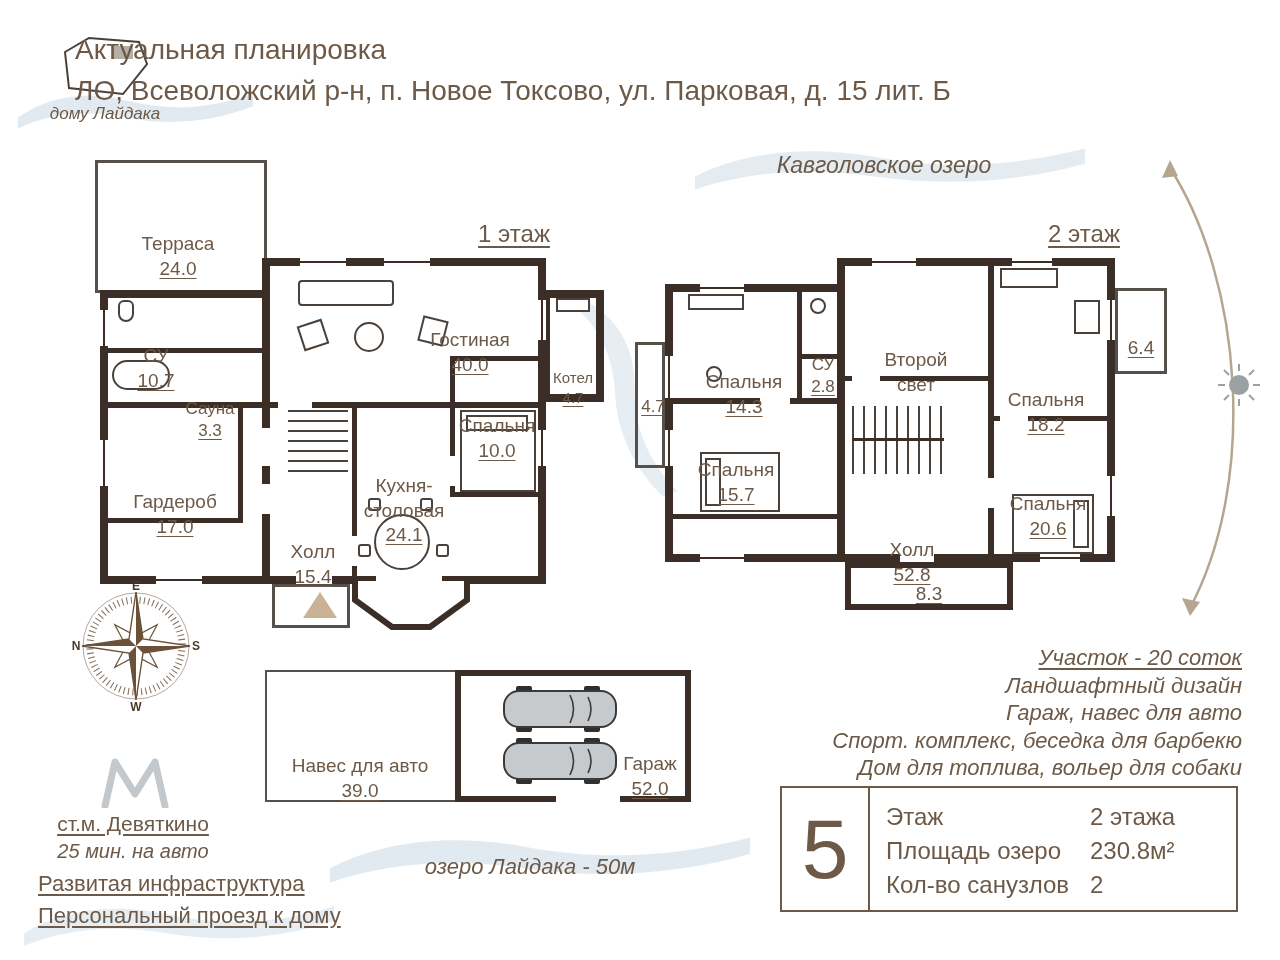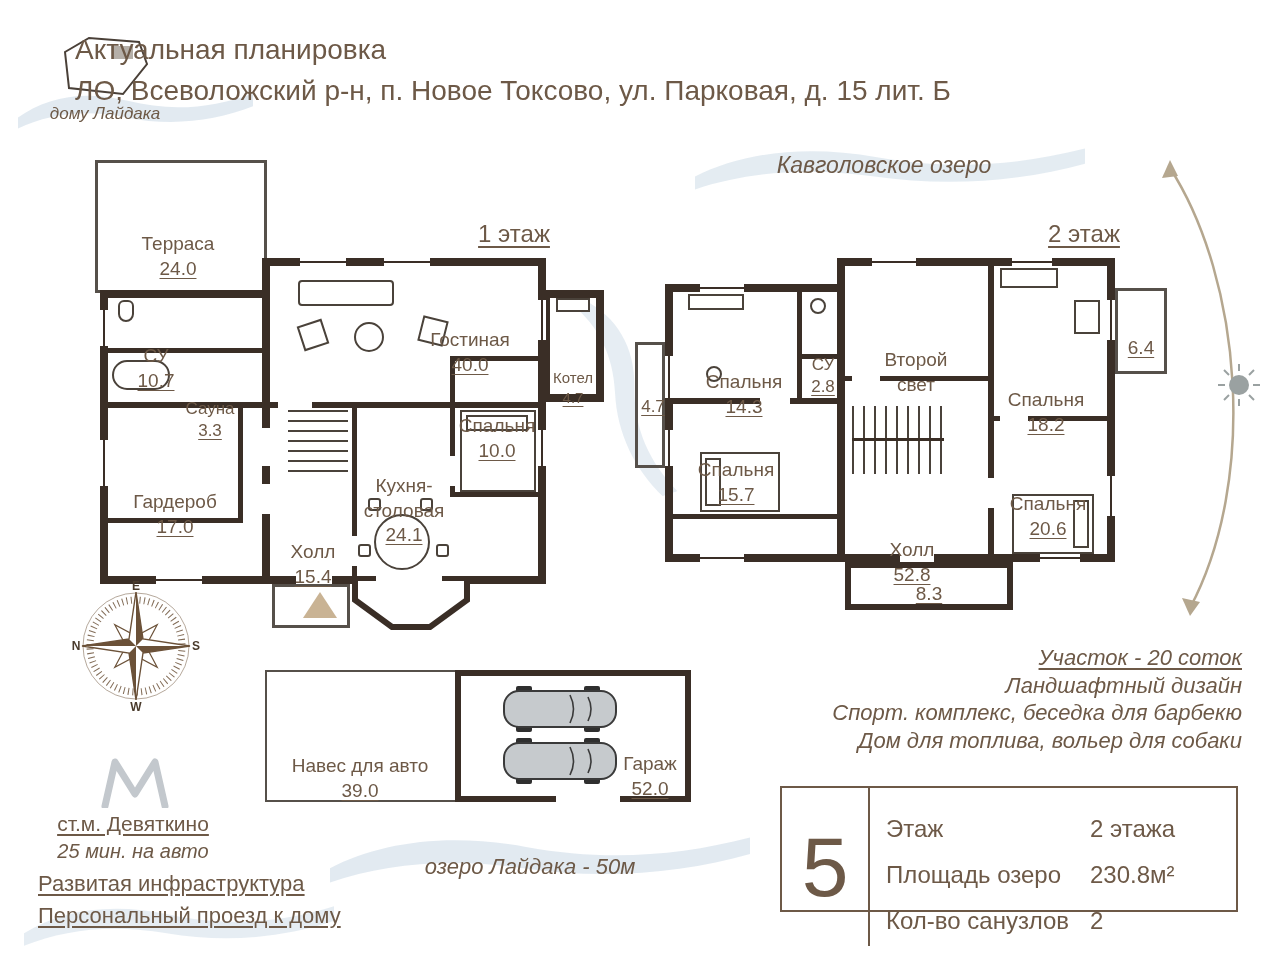--- a/index.html
+++ b/index.html
@@ -51,21 +51,21 @@
   .metro-station { position:absolute; left:133px; top:812px; transform:translateX(-50%);
                    font-size:21px; text-decoration:underline; text-underline-offset:3px; z-index:4; white-space:nowrap; }
   .metro-drive { position:absolute; left:133px; top:840px; transform:translateX(-50%);
                  font-size:20px; font-style:italic; z-index:4; white-space:nowrap; }
 
   .infobox { position:absolute; left:780px; top:786px; width:458px; height:126px;
              border:2px solid #6d5947; display:grid; grid-template-columns:86px 1fr; z-index:4; background:#fff; }
   .infobox .big { display:flex; align-items:center; justify-content:center; font-size:84px; line-height:1; }
   .infobox .rows { border-left:2px solid #6d5947; padding:12px 18px 8px 16px;
                    display:flex; flex-direction:column; justify-content:center; }
-  .infobox .row { display:flex; font-size:24px; line-height:34px;margin-top:12px; }
+  .infobox .row { display:flex; font-size:24px; line-height:34px; }
   .infobox .row .lab { flex:1; }
   .infobox .row .val { width:128px; }
 </style>
 </head>
 <body>
 
 <div id="canvas">
 
   <svg class="swoosh" style="left:18px;top:86px;width:235px;height:50px" viewBox="0 0 300 54" preserveAspectRatio="none">
       <path d="M0 34 C 36 12 84 4 140 16 C 196 28 248 24 300 8 L 300 22 C 252 38 196 44 138 34 C 86 25 40 30 0 46 Z" fill="#dbe5ee" opacity="0.8"></path>
@@ -323,20 +323,21 @@
   <div class="feat-left">
     <div>Развитая инфраструктура</div>
     <div>Персональный проезд к дому</div>
   </div>
 
   <div class="lake" style="left:530px;top:854px;font-size:22px">озеро Лайдака - 50м</div>
 
   <div class="feat-right">
     <div class="und">Участок - 20 соток</div>
     <div>Ландшафтный дизайн</div>
+    <div>Гараж, навес для авто</div>
     <div>Спорт. комплекс, беседка для барбекю</div>
     <div>Дом для топлива, вольер для собаки</div>
   </div>
 
   <svg class="swoosh" style="left:1150px;top:150px;width:120px;height:480px;z-index:2" viewBox="0 0 120 480">
     <path d="M 20 18 C 92 130 108 330 40 458" fill="none" stroke="#b5a78f" stroke-width="2.5"></path>
     <polygon points="20,10 12,28 28,26" fill="#b5a78f"></polygon>
     <polygon points="40,466 32,448 50,452" fill="#b5a78f"></polygon>
   </svg>
   <svg class="swoosh" style="left:1216px;top:362px;width:46px;height:46px;z-index:2" viewBox="0 0 46 46">

